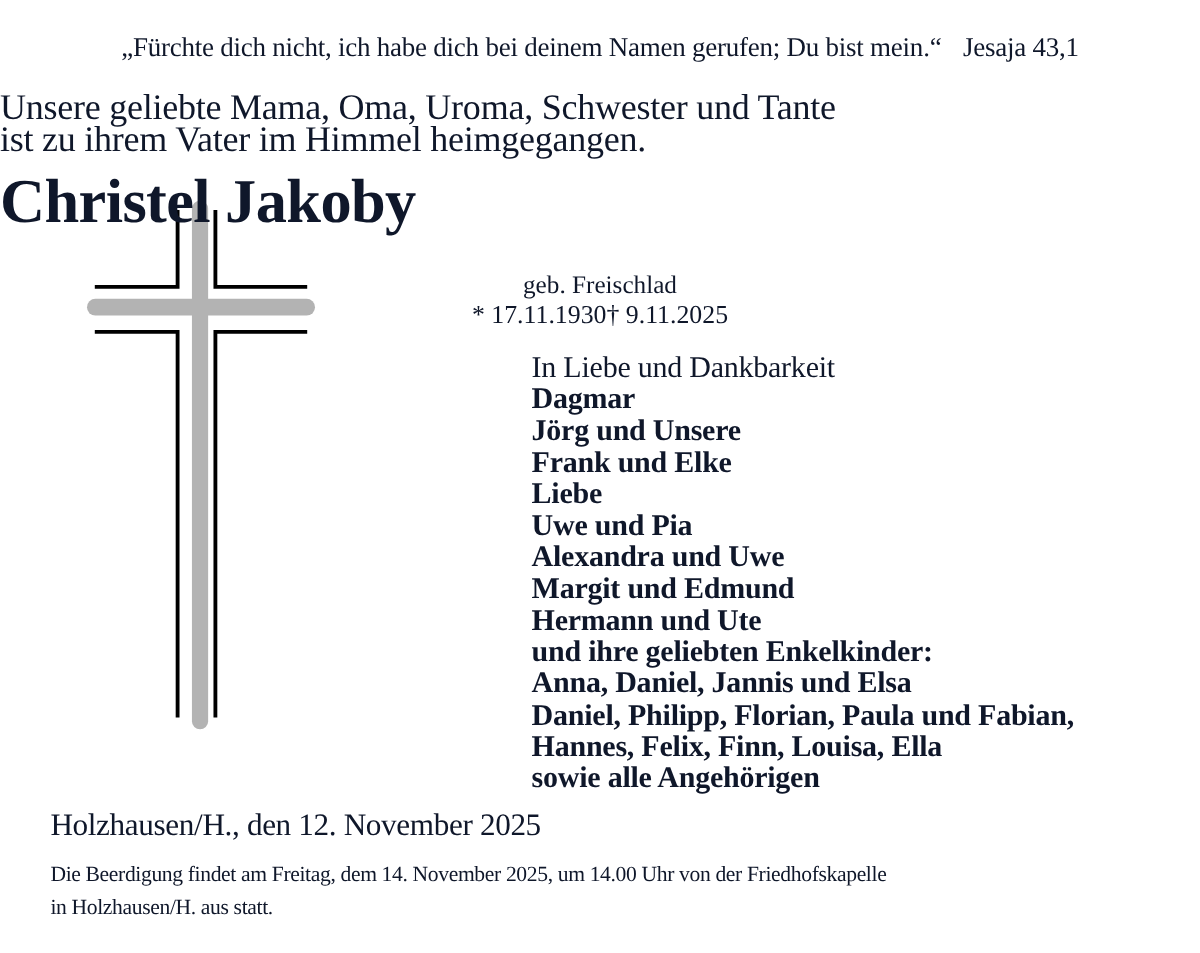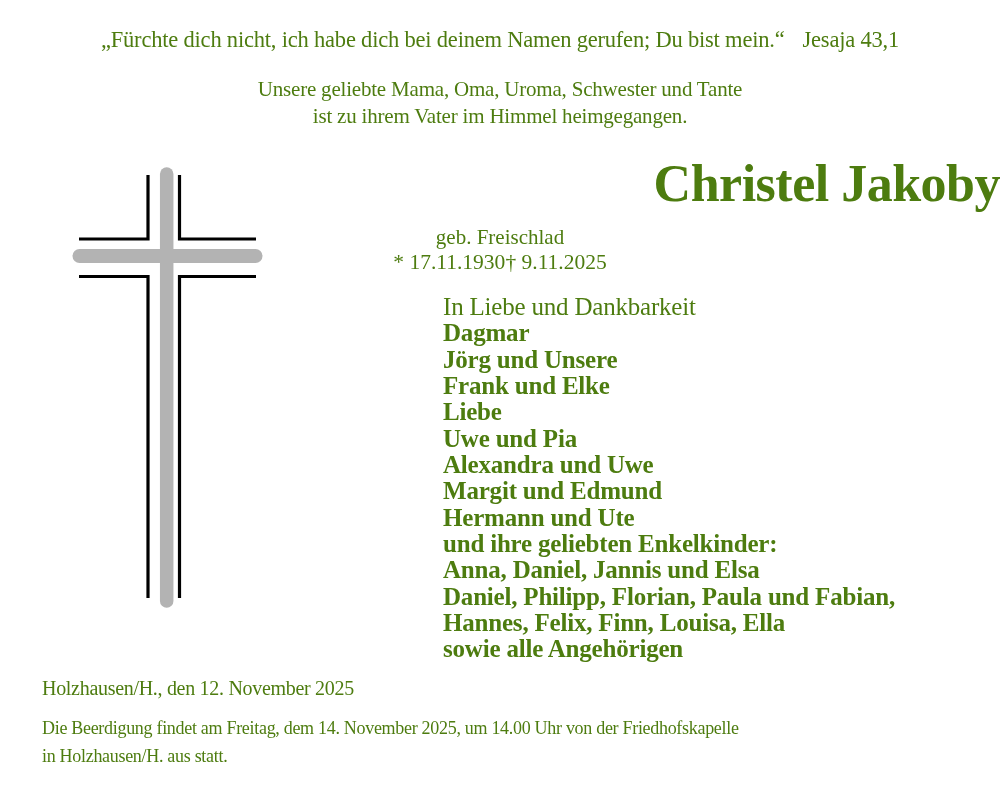--- a/index.html
+++ b/index.html
@@ -5,21 +5,21 @@
   html, body {
     margin: 0;
     padding: 0;
     background: #ffffff;
   }
   .page {
     position: relative;
     width: 1000px;
     height: 794px;
     background: #ffffff;
-    color: #4d7c0f;
+    color: #0f172a;
     font-family: "Liberation Serif", "DejaVu Serif", serif;
     overflow: hidden;
   }
   .abs { position: absolute; }
 
   
   .cross-svg {
     position: absolute;
     left: 0;
     top: 0;
@@ -35,36 +35,34 @@
     align-items: baseline;
     gap: 18px;
     font-size: 22.5px;
     letter-spacing: -0.2px;
     white-space: nowrap;
   }
 
   
   .intro {
     left: 0; right: 0; top: 76px;
-    text-align: center;
-    font-size: 21px;
+    font-size: 30px;
     line-height: 27px;
     letter-spacing: -0.2px;
   }
 
   
   .deceased-name {
-    left: 0; right: 0; top: 157px;
+    left: 0; right: 0; top: 142px;
     margin: 0;
-    text-align: right;
+    text-align: left;
     font-size: 52px;
     font-weight: bold;
     line-height: 54px;
     letter-spacing: -0.5px;
-    padding-left: 40px;
   }
 
   .maiden-name {
     left: 0; right: 0; top: 225px;
     text-align: center;
     font-size: 21px;
     line-height: 24px;
   }
 
   .dates-row {
@@ -84,21 +82,21 @@
     line-height: 26.35px;
     letter-spacing: -0.2px;
     white-space: nowrap;
   }
   .mourners-intro { font-weight: normal; }
   .mourner-line { font-weight: bold; }
 
   
   .city-date {
     left: 42px; top: 674px;
-    font-size: 20px;
+    font-size: 26px;
     line-height: 28px;
     letter-spacing: -0.3px;
     white-space: nowrap;
   }
   .funeral-info {
     left: 42px; top: 714px;
     width: 940px;
     font-size: 18px;
     line-height: 28px;
     letter-spacing: -0.3px;

